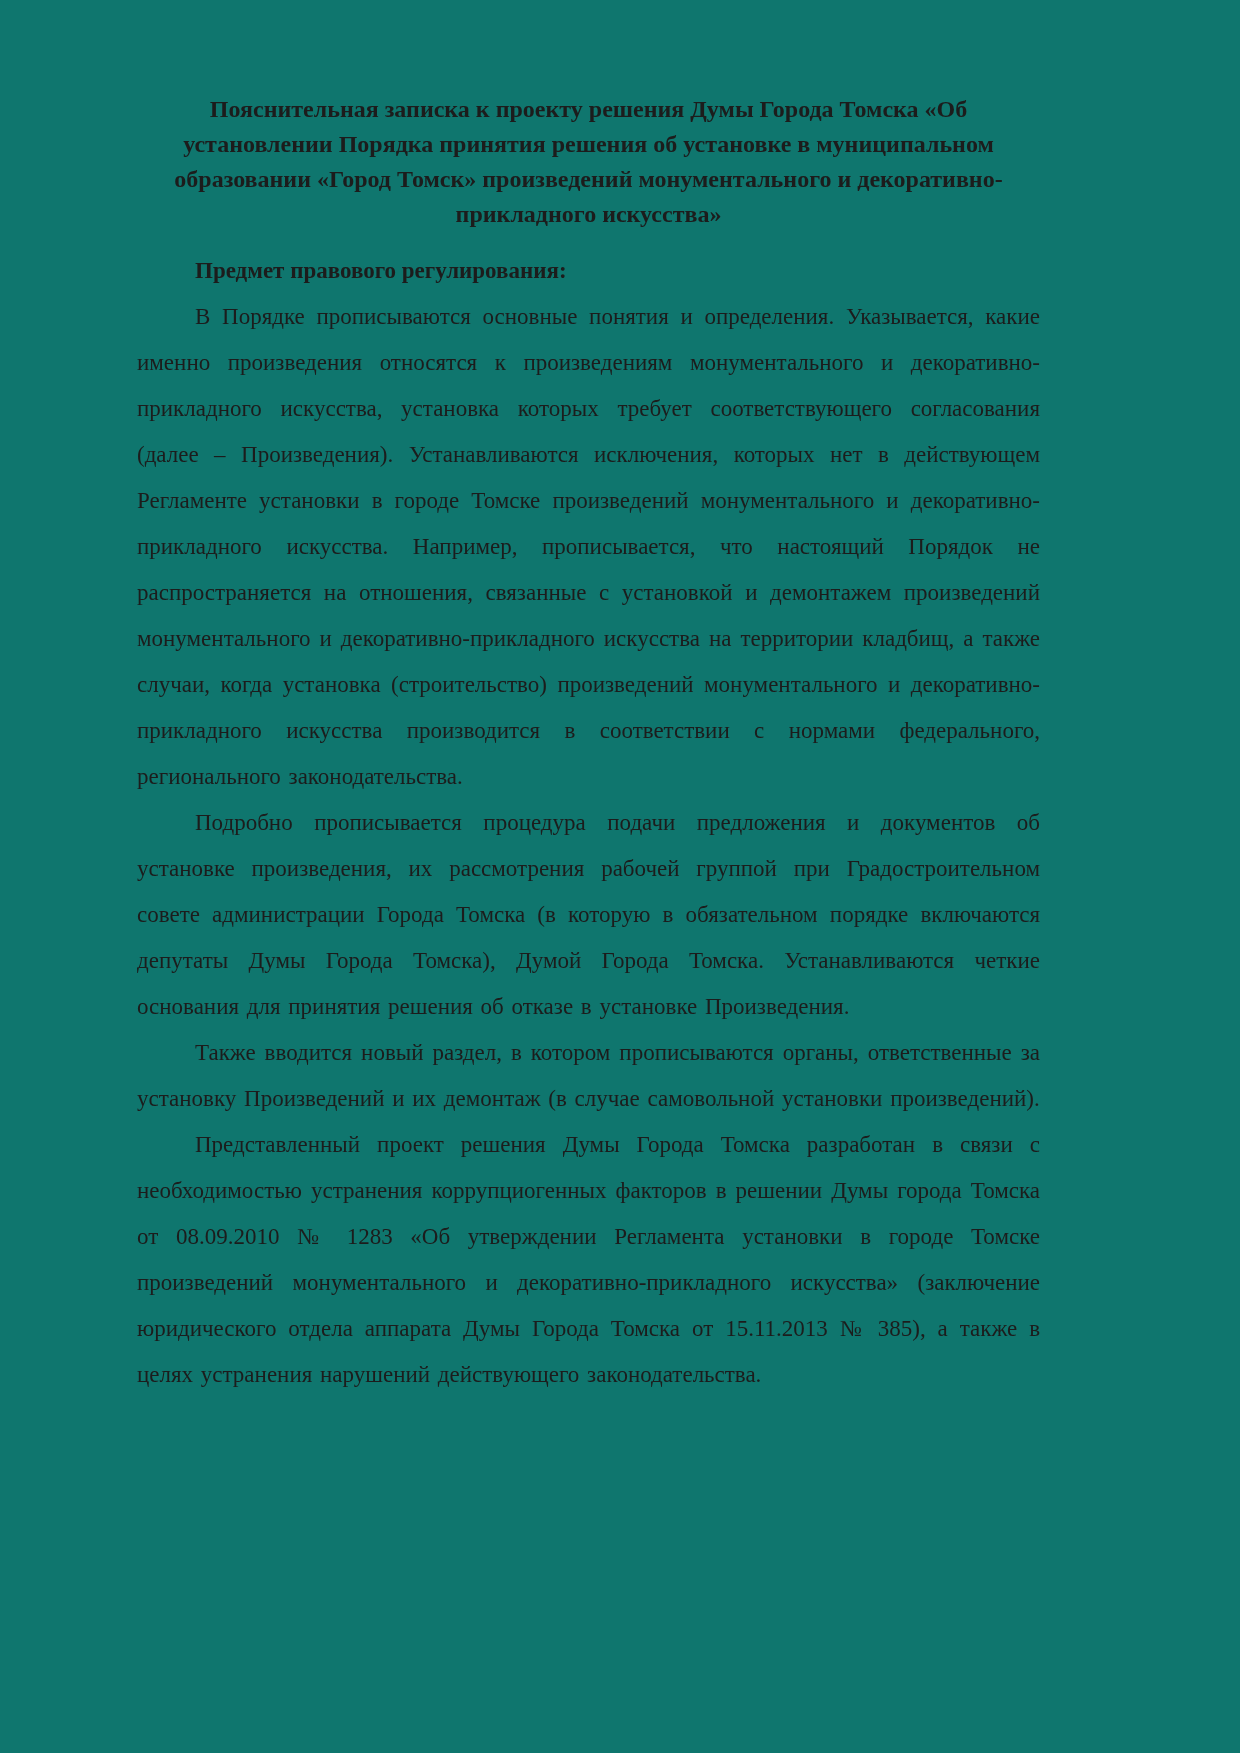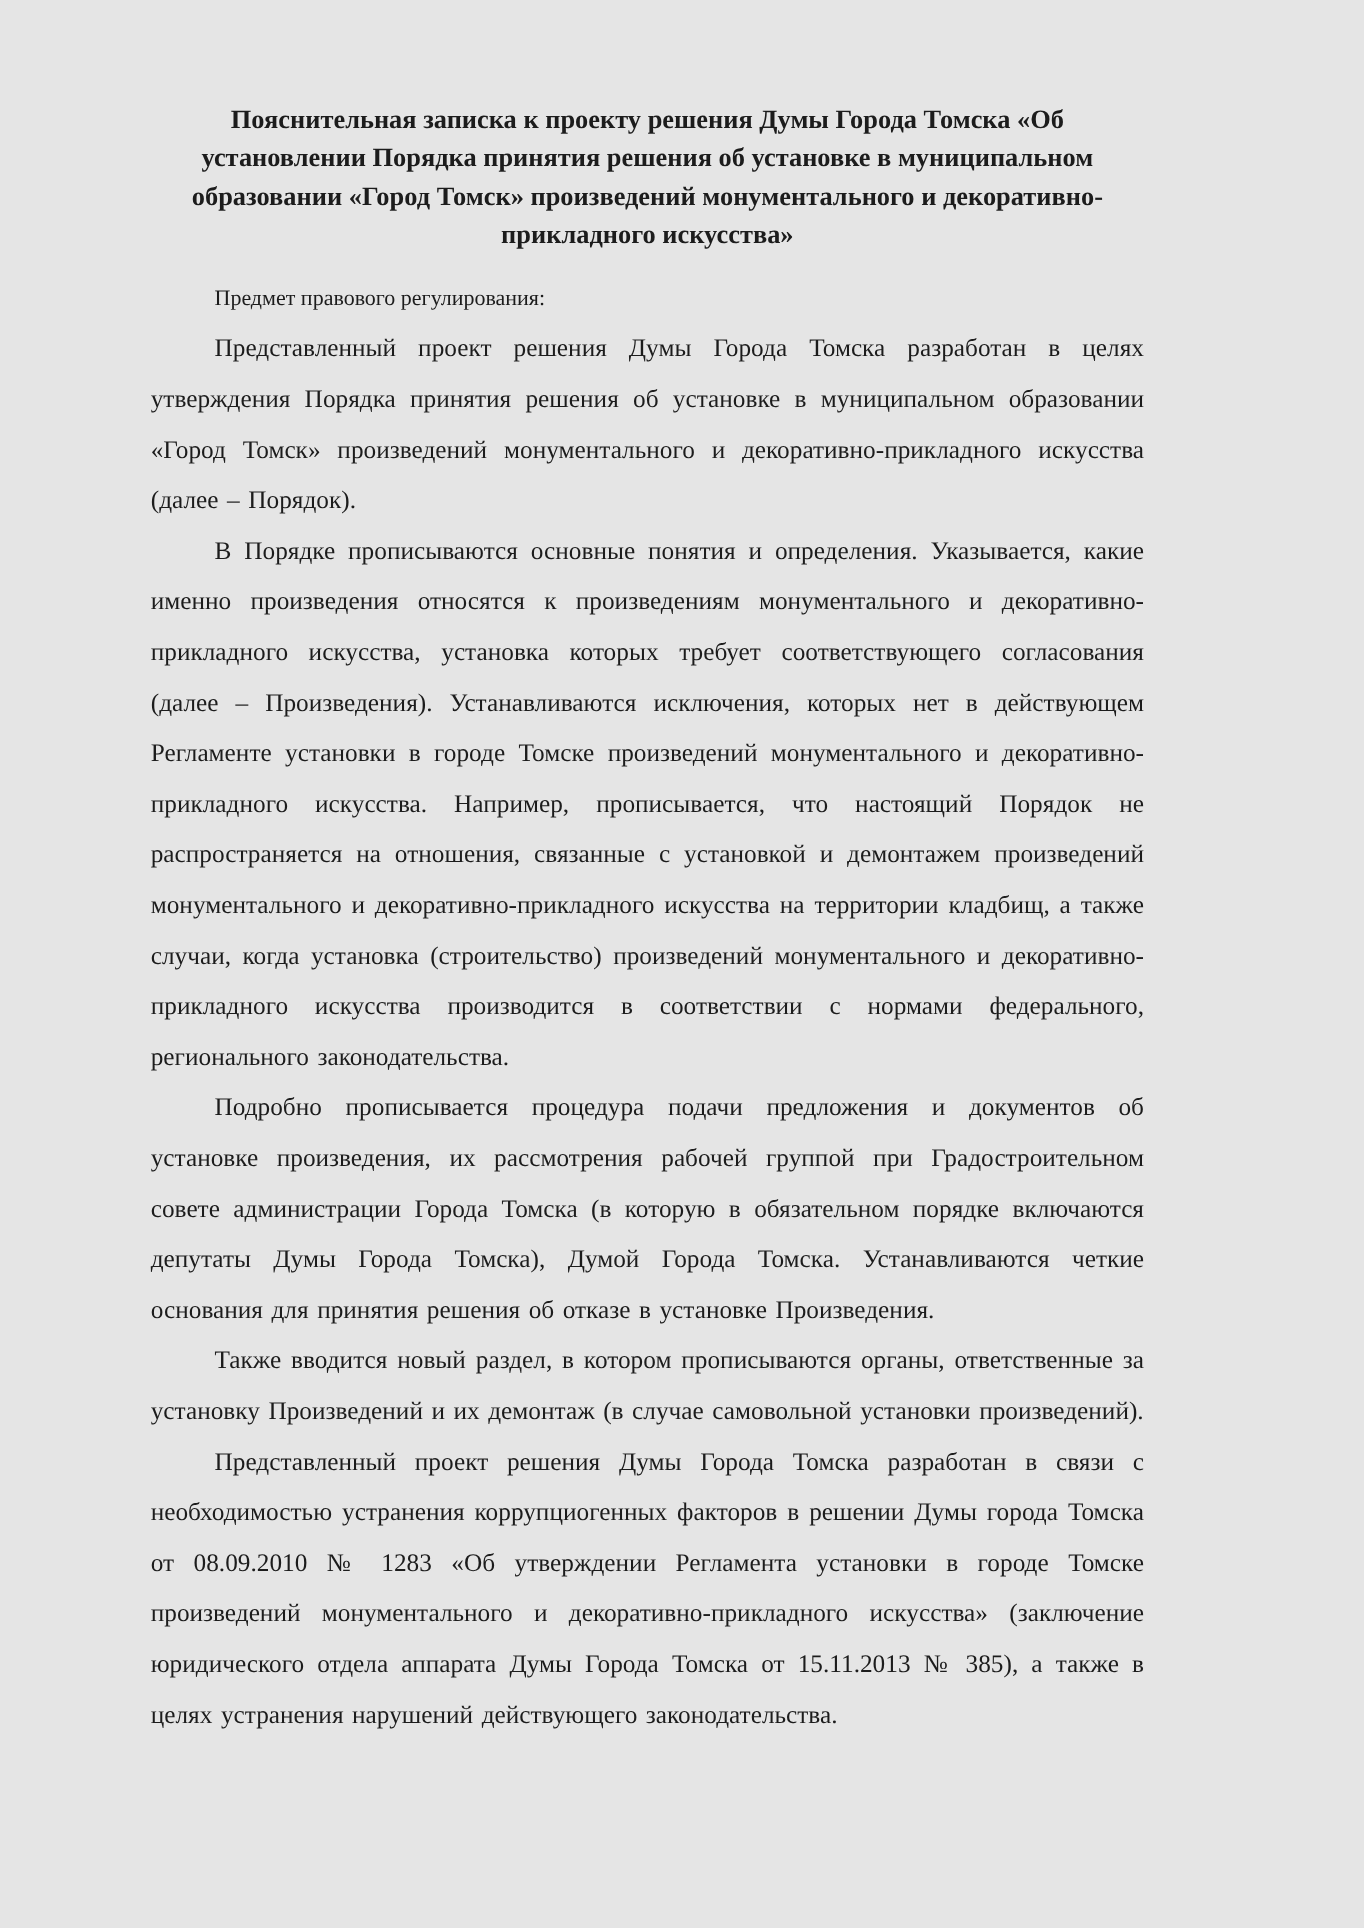--- a/index.html
+++ b/index.html
@@ -5,38 +5,38 @@
   html, body {
     margin: 0;
     padding: 0;
     background: #ffffff;
   }
   .page {
     position: relative;
     width: 1240px;
     height: 1753px;
     box-sizing: border-box;
-    background: #e5e5e5;
+    background: #0f766e;
     padding: 92px 200px 60px 137px;
     font-family: "Liberation Serif", "DejaVu Serif", serif;
     color: #1c1c1c;
     overflow: hidden;
   }
   .title {
     margin: 0 0 16px 0;
     font-size: 24px;
     line-height: 35px;
     font-weight: bold;
     text-align: center;
   }
   .heading {
     margin: 0;
-    font-size: 20px;
+    font-size: 23px;
     line-height: 46px;
-    font-weight: normal;
+    font-weight: bold;
     text-align: justify;
     text-indent: 58px;
   }
   .para {
     margin: 0;
     font-size: 23px;
     line-height: 46px;
     text-align: justify;
     text-indent: 58px;
     word-spacing: 2px;
@@ -44,21 +44,20 @@
 </style>
 </head>
 <body>
 
 <div class="page">
 
   <h1 class="title">Пояснительная записка к проекту решения Думы Города Томска «Об установлении Порядка принятия решения об установке в муниципальном образовании «Город Томск» произведений монументального и декоративно-прикладного искусства»</h1>
 
   <h2 class="heading">Предмет правового регулирования:</h2>
 
-  <p class="para">Представленный проект решения Думы Города Томска разработан в целях утверждения Порядка принятия решения об установке в муниципальном образовании «Город Томск» произведений монументального и декоративно-прикладного искусства (далее – Порядок).</p>
 
   <p class="para">В Порядке прописываются основные понятия и определения. Указывается, какие именно произведения относятся к произведениям монументального и декоративно-прикладного искусства, установка которых требует соответствующего согласования (далее – Произведения). Устанавливаются исключения, которых нет в действующем Регламенте установки в городе Томске произведений монументального и декоративно-прикладного искусства. Например, прописывается, что настоящий Порядок не распространяется на отношения, связанные с установкой и демонтажем произведений монументального и декоративно-прикладного искусства на территории кладбищ, а также случаи, когда установка (строительство) произведений монументального и декоративно-прикладного искусства производится в соответствии с нормами федерального, регионального законодательства.</p>
 
   <p class="para">Подробно прописывается процедура подачи предложения и документов об установке произведения, их рассмотрения рабочей группой при Градостроительном совете администрации Города Томска (в которую в обязательном порядке включаются депутаты Думы Города Томска), Думой Города Томска. Устанавливаются четкие основания для принятия решения об отказе в установке Произведения.</p>
 
   <p class="para">Также вводится новый раздел, в котором прописываются органы, ответственные за установку Произведений и их демонтаж (в случае самовольной установки произведений).</p>
 
 
   <p class="para">Представленный проект решения Думы Города Томска разработан в связи с необходимостью устранения коррупциогенных факторов в решении Думы города Томска от 08.09.2010 № 1283 «Об утверждении Регламента установки в городе Томске произведений монументального и декоративно-прикладного искусства» (заключение юридического отдела аппарата Думы Города Томска от 15.11.2013 № 385), а также в целях устранения нарушений действующего законодательства.</p>
 

